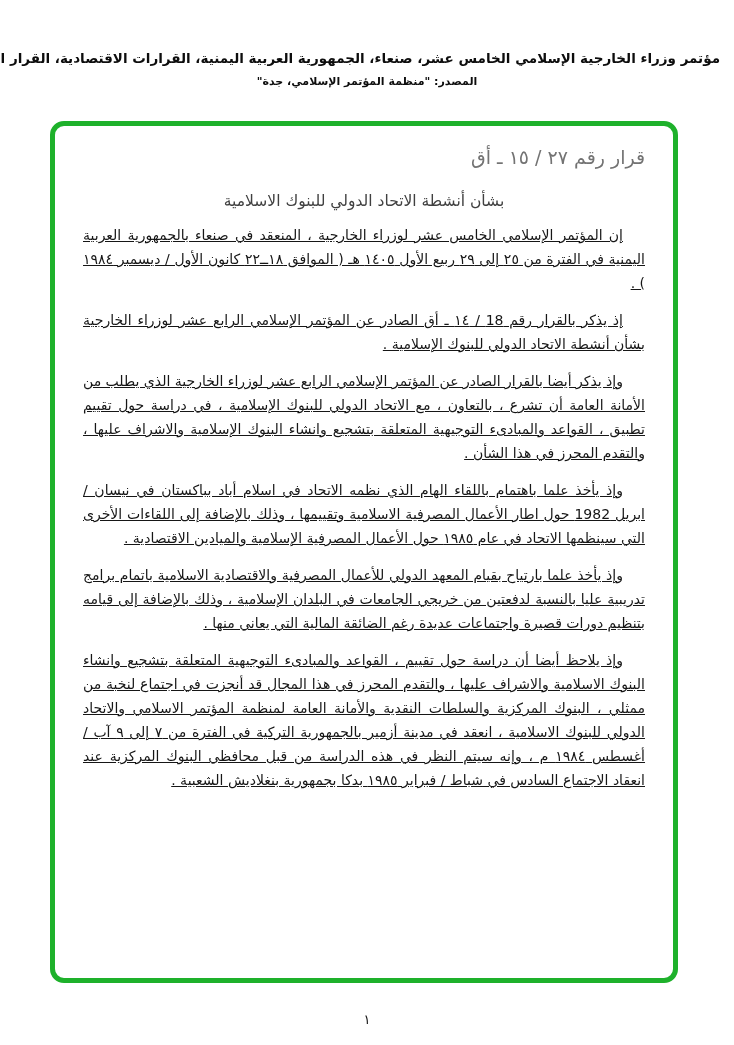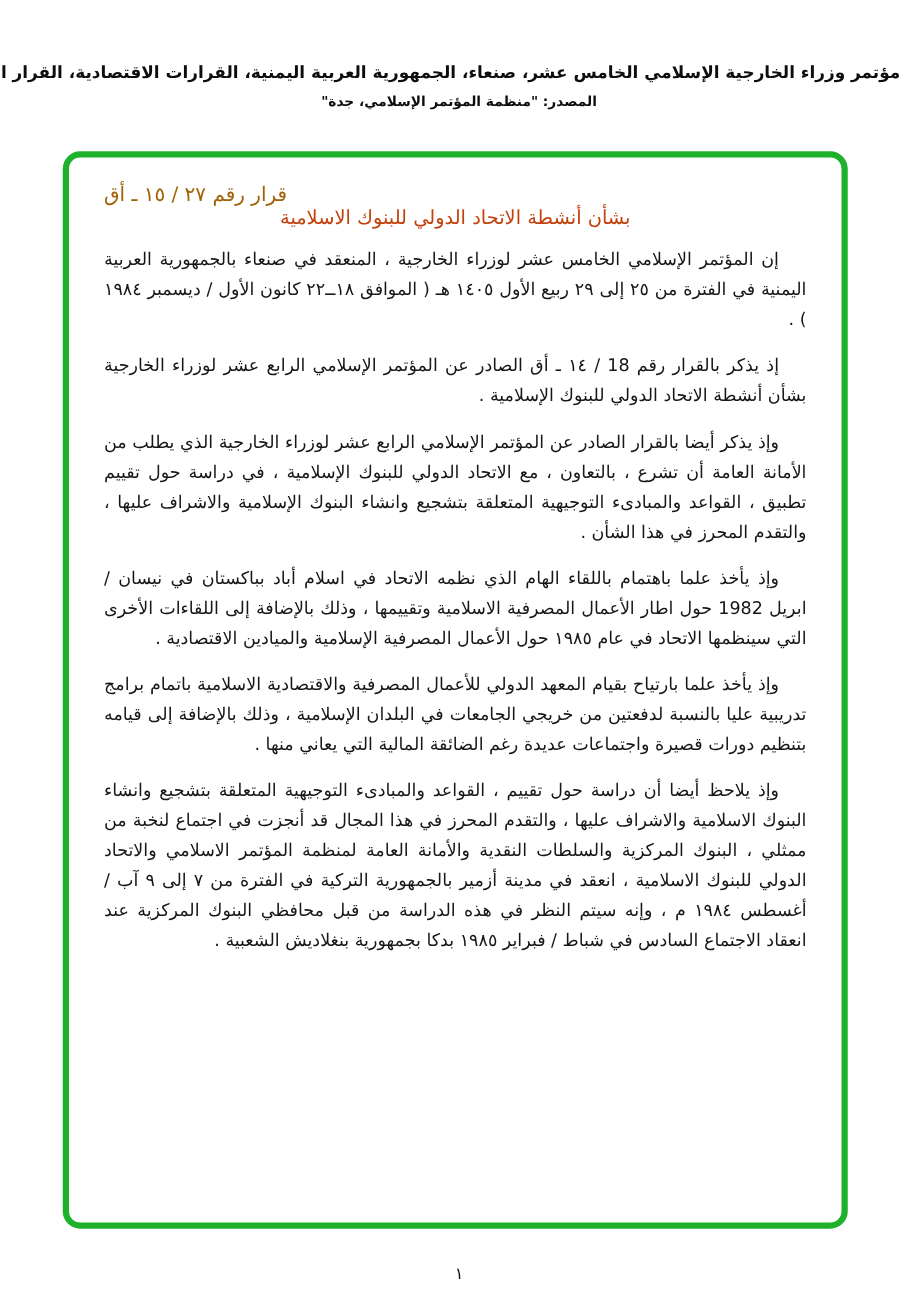--- a/index.html
+++ b/index.html
@@ -35,38 +35,39 @@
     left:50px;top:121px;
     width:628px;height:862px;
     box-sizing:border-box;
     border:5px solid var(--border-green,#1eb12b);
     border-radius:14px;
     padding:14px 28px 10px 28px;
     overflow:hidden;
     background:#ffffff;
   }
   .res-title1{
-    text-align:left;
-    font-size:16px;
+    text-align:right;
+    font-size:19px;
     margin:6px 0 0 0;
-    color:#a16207;
+    color:#737373;
   }
   .res-title2{
     text-align:center;
     font-size:15.5px;
-    margin:0 0 6px 0;
-    color:#c2410c;
+    margin:24px 0 6px 0;
+    color:#404040;
   }
   .res-body p{
     font-size:14px;
     line-height:24px;
     text-align:justify;
     text-indent:22px;
     margin:13px 0 13px 0;
     color:#161616;
+    text-decoration:underline;
   }
   .page-number{
     position:absolute;
     top:1012px;left:0;right:0;
     text-align:center;
     font-size:13px;
     color:#111;
   }
 </style>
 </head>

